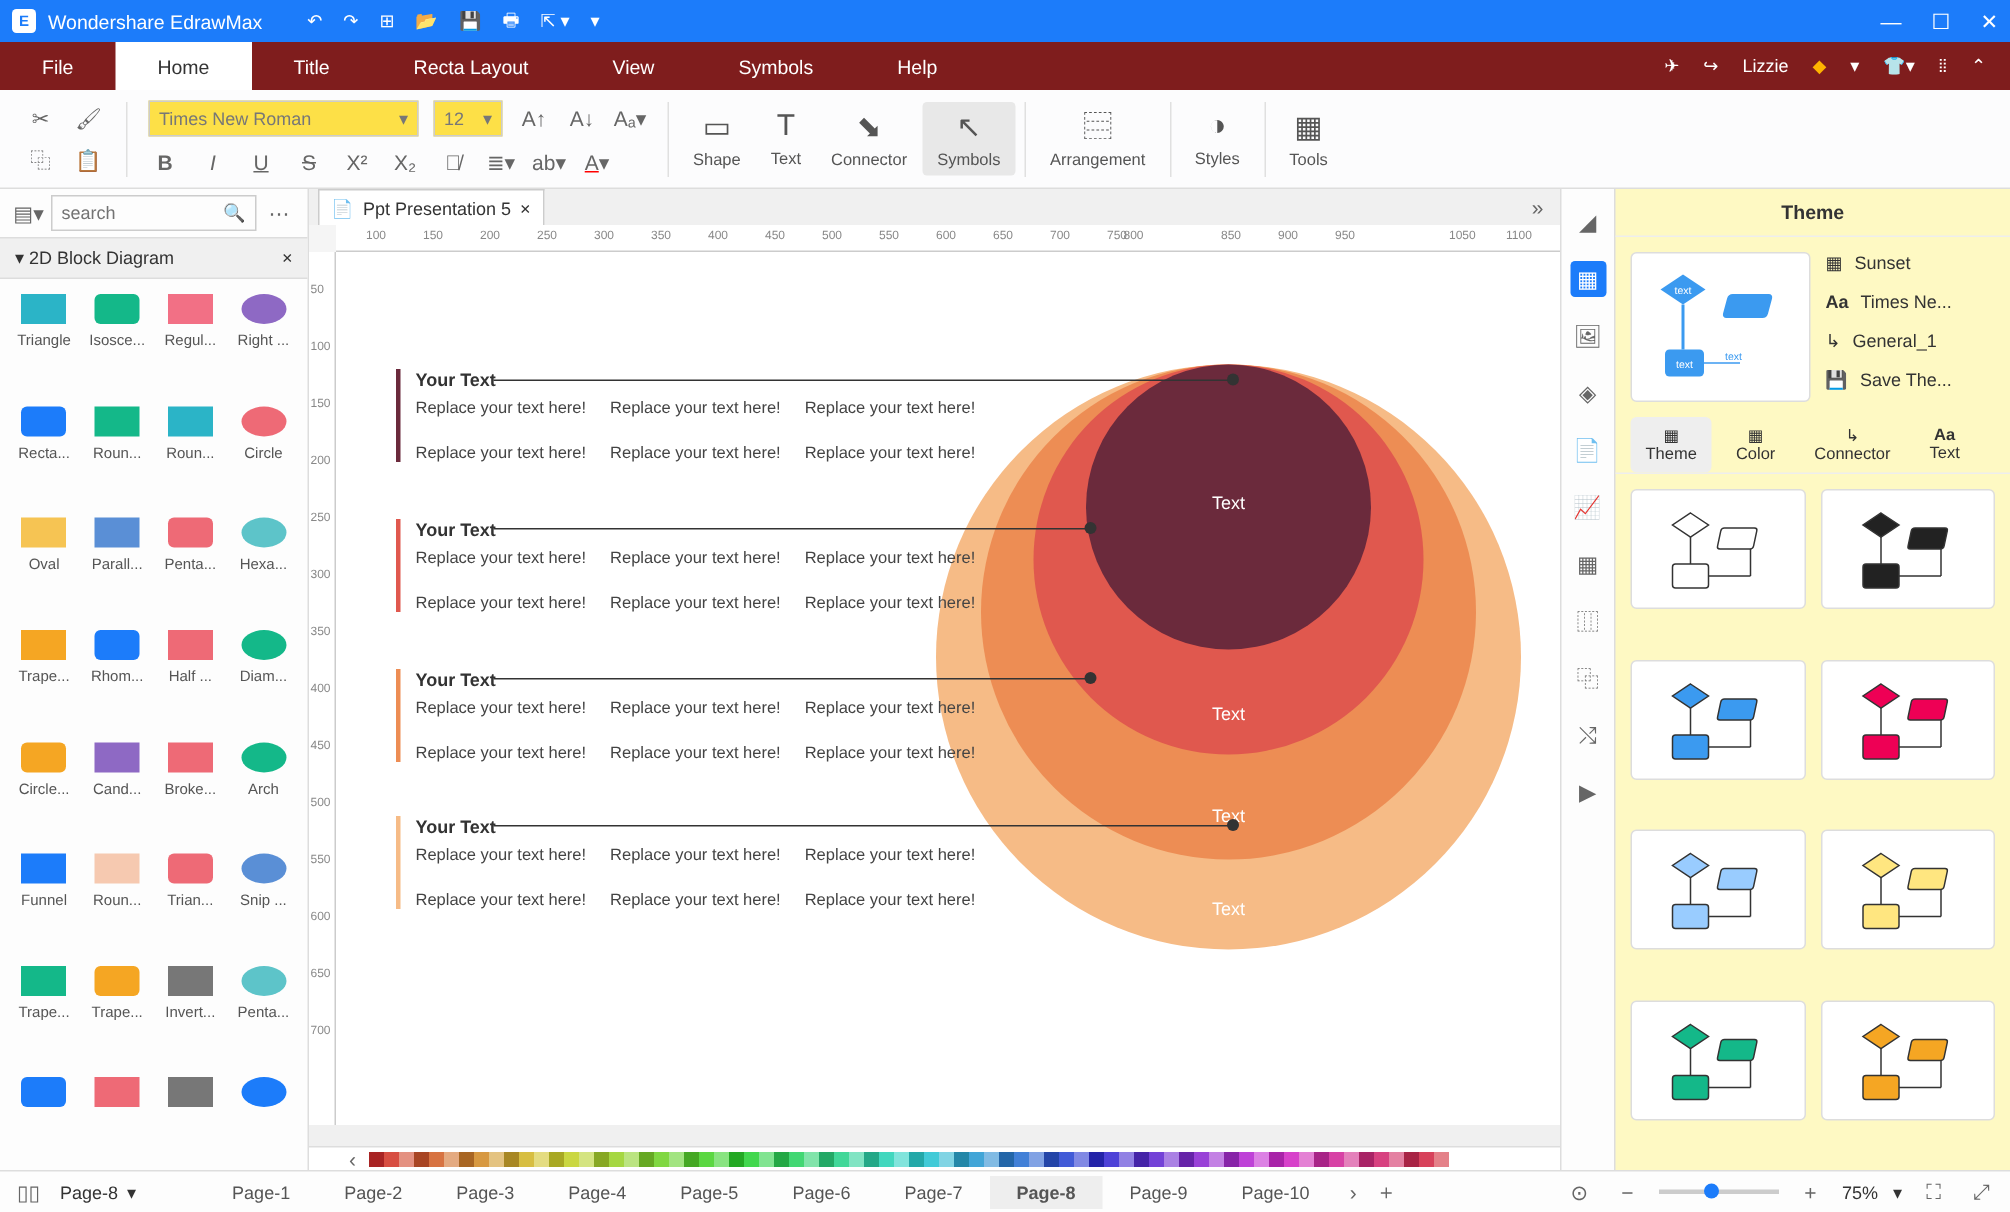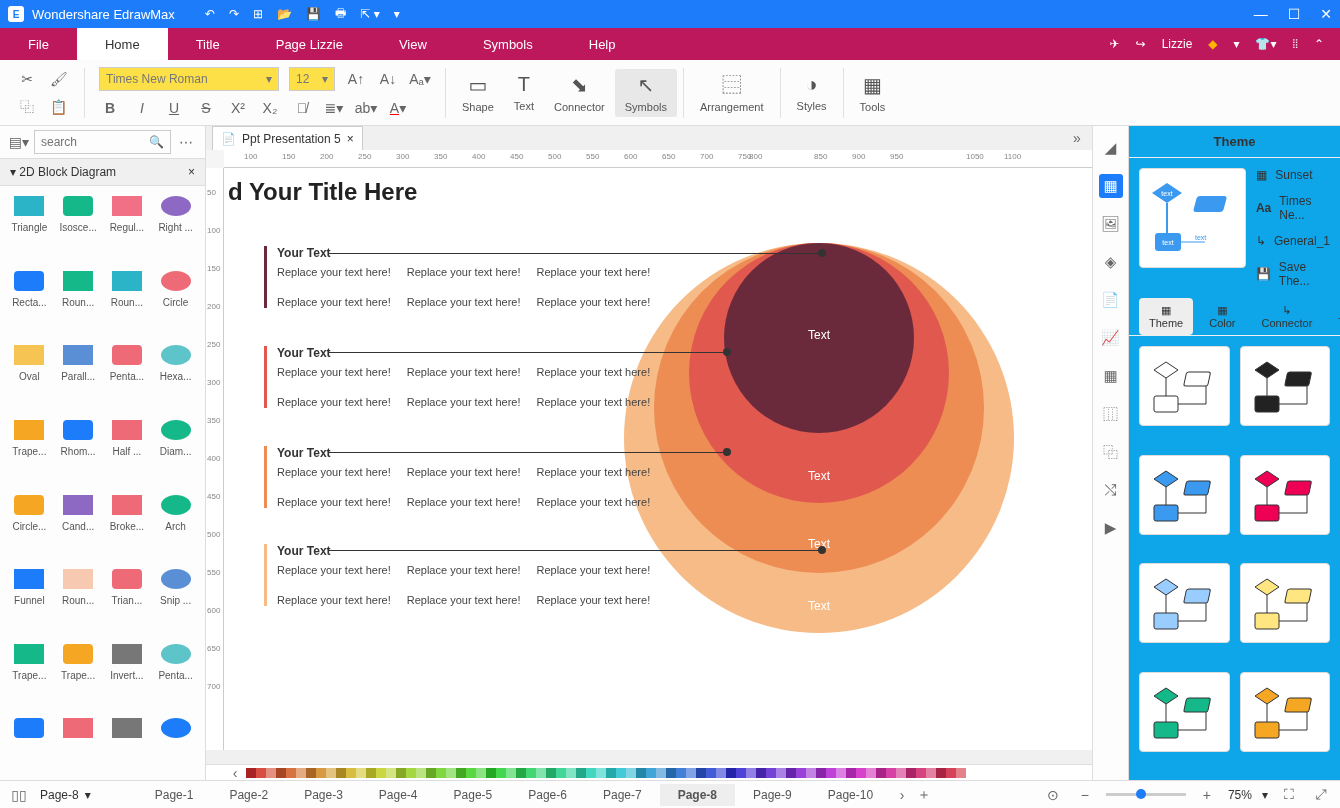--- a/index.html
+++ b/index.html
@@ -8,21 +8,21 @@
 
 .titlebar { height: 28px; background: #1c7cfa; display: flex; align-items: center; color: #fff; padding: 0 8px; }
 .titlebar .logo { width: 16px; height: 16px; background: #fff; border-radius: 3px; margin-right: 8px; display: flex; align-items: center; justify-content: center; color: #1c7cfa; font-weight: bold; font-size: 10px; }
 .titlebar .title { font-size: 13px; }
 .titlebar .qat { display: flex; gap: 14px; margin-left: 30px; align-items: center; }
 .titlebar .qat span { cursor: pointer; }
 .titlebar .spacer { flex: 1; }
 .titlebar .win-controls { display: flex; gap: 20px; font-size: 14px; }
 
 
-.menubar { height: 32px; background: #be185d; display: flex; align-items: stretch; color: #fff; }
+.menubar { height: 32px; background: #7f1d1d; display: flex; align-items: stretch; color: #fff; }
 .menubar .menu-item { padding: 0 28px; display: flex; align-items: center; font-size: 13px; cursor: pointer; }
 .menubar .menu-item.active { background: #fff; color: #333; }
 .menubar .spacer { flex: 1; }
 .menubar .right-icons { display: flex; align-items: center; gap: 16px; padding-right: 16px; }
 
 
 .ribbon { height: 66px; border-bottom: 1px solid #ddd; display: flex; align-items: center; padding: 0 8px; background: #fcfcfd; }
 .ribbon-sec { display: flex; flex-direction: column; gap: 6px; padding: 4px 8px; }
 .ribbon-row { display: flex; gap: 10px; align-items: center; }
 .ribbon-divider { width: 1px; height: 50px; background: #e0e0e0; margin: 0 6px; }
@@ -79,21 +79,21 @@
 .swatch-bar { height: 16px; display: flex; align-items: center; padding-left: 18px; background: #fff; border-top: 1px solid #ddd; }
 .swatch { width: 10px; height: 10px; }
 .scroll-h { height: 14px; background: #f0f0f0; }
 
 
 .right-toolbar { width: 36px; border-left: 1px solid #ddd; background: #fdfdfd; display: flex; flex-direction: column; align-items: center; gap: 14px; padding-top: 10px; }
 .rt-icn { width: 24px; height: 24px; display: flex; align-items: center; justify-content: center; color: #666; cursor: pointer; font-size: 15px; border-radius: 3px; }
 .rt-icn.active { background: #1c7cfa; color: #fff; }
 
 
-.theme-panel { width: 212px; border-left: 1px solid #ddd; background: #0ea5e9; display: flex; flex-direction: column; }
+.theme-panel { width: 264px; border-left: 1px solid #ddd; background: #fef9c3; display: flex; flex-direction: column; }
 .theme-header { text-align: center; padding: 8px; font-size: 13px; font-weight: 600; border-bottom: 1px solid #eee; }
 .theme-top { display: flex; padding: 10px; gap: 10px; }
 .theme-preview { width: 120px; height: 100px; border: 1px solid #ddd; border-radius: 4px; background: #fff; display: flex; align-items: center; justify-content: center; }
 .theme-props { flex: 1; display: flex; flex-direction: column; gap: 12px; font-size: 12px; }
 .theme-prop { display: flex; align-items: center; gap: 8px; }
 .theme-tabs { display: flex; border-bottom: 1px solid #eee; padding: 0 10px; gap: 6px; }
 .theme-tab { display: flex; flex-direction: column; align-items: center; padding: 6px 10px; font-size: 11px; cursor: pointer; border-radius: 4px; }
 .theme-tab.active { background: #eee; }
 .theme-grid { flex: 1; padding: 10px; display: grid; grid-template-columns: 1fr 1fr; gap: 10px; overflow: hidden; }
 .theme-cell { height: 80px; border: 1px solid #ddd; border-radius: 4px; background: #fff; display: flex; align-items: center; justify-content: center; }
@@ -131,21 +131,21 @@
     <span>—</span>
     <span>☐</span>
     <span>✕</span>
   </div>
 </div>
 
 <div class="menubar">
   <div class="menu-item">File</div>
   <div class="menu-item active">Home</div>
   <div class="menu-item">Title</div>
-  <div class="menu-item">Page Lizzie</div>
+  <div class="menu-item">Recta Layout</div>
   <div class="menu-item">View</div>
   <div class="menu-item">Symbols</div>
   <div class="menu-item">Help</div>
   <div class="spacer"></div>
   <div class="right-icons">
     <span>✈</span>
     <span>↪</span>
     <span>Lizzie</span>
       <span style="color:#ffb400">◆</span>
       <span>▾</span>
@@ -491,21 +491,20 @@
           <span style="top: 248px;">350</span>
           <span style="top: 286px;">400</span>
           <span style="top: 324px;">450</span>
           <span style="top: 362px;">500</span>
           <span style="top: 400px;">550</span>
           <span style="top: 438px;">600</span>
           <span style="top: 476px;">650</span>
           <span style="top: 514px;">700</span>
         </div>
       <div class="page">
-        <div class="page-title">d Your Title Here</div>
 
         <div class="circle c1">
             <span class="circle-label" style="bottom:20px">Text</span>
           </div>
         <div class="circle c2">
             <span class="circle-label" style="bottom:22px">Text</span>
           </div>
         <div class="circle c3">
             <span class="circle-label" style="bottom:20px">Text</span>
           </div>

